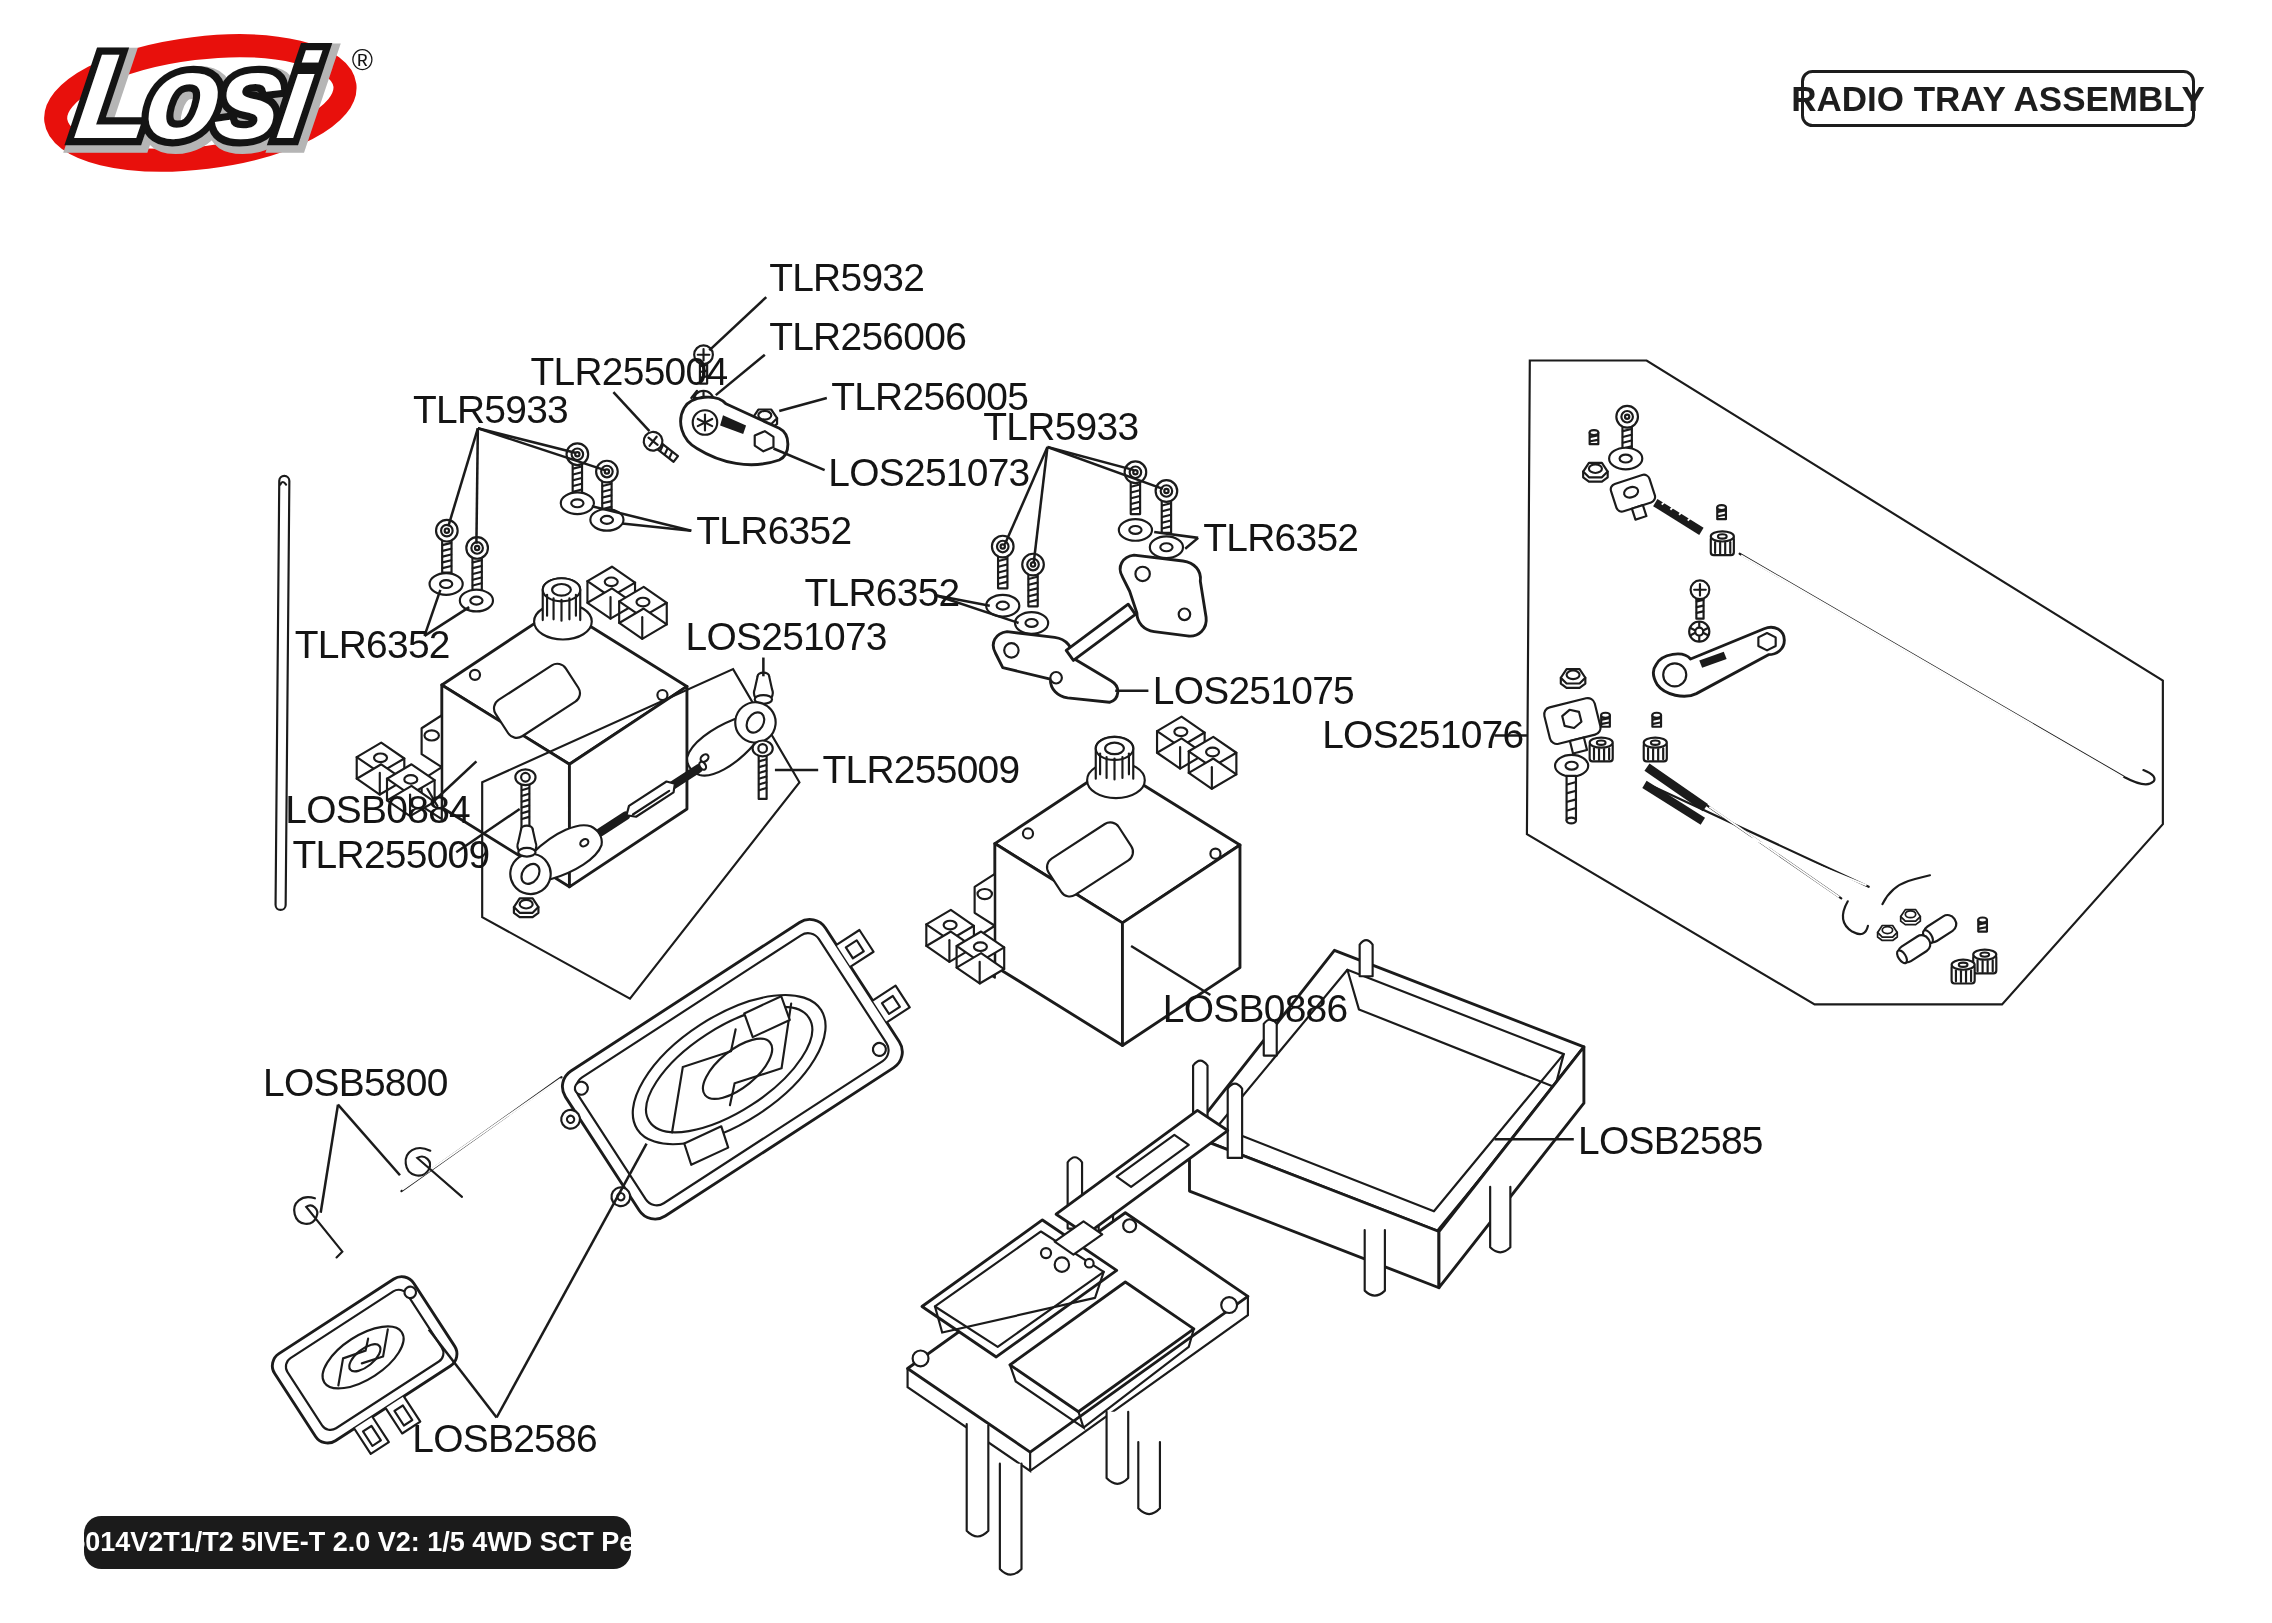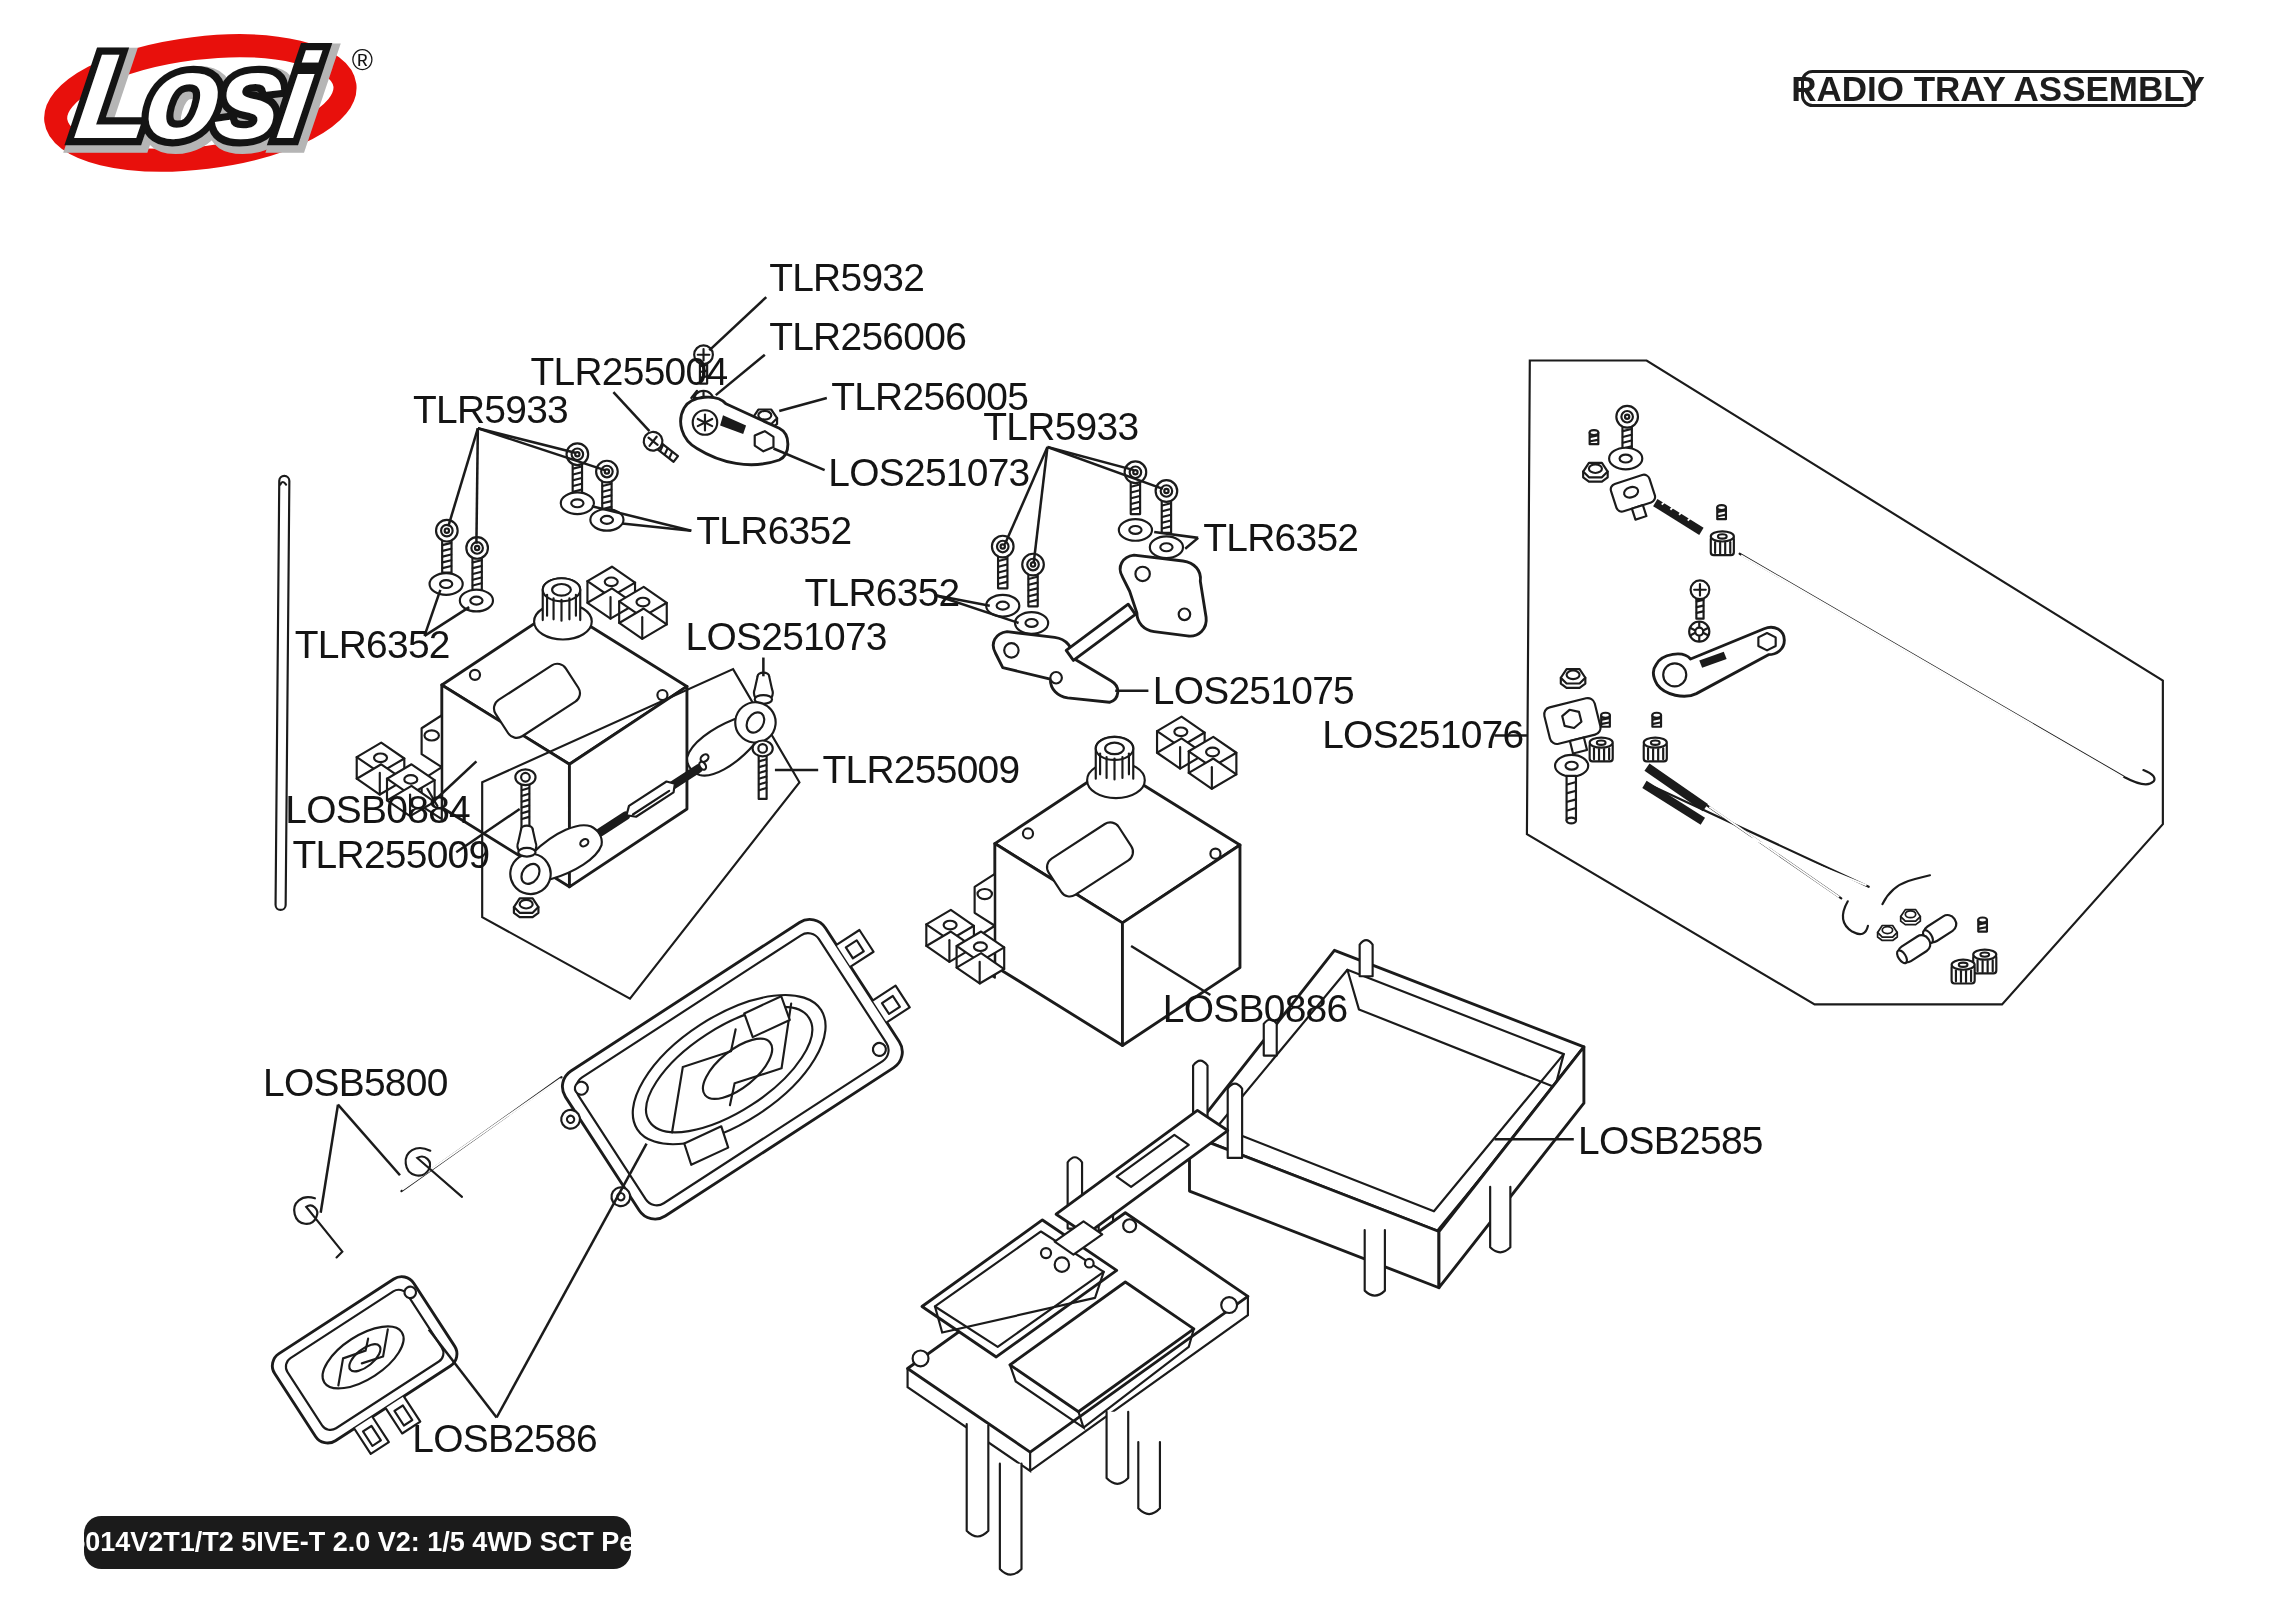--- a/index.html
+++ b/index.html
@@ -1,20 +1,20 @@
 <!DOCTYPE html>
 <html style="font-size:11.5px"><head>
 <meta charset="utf-8">
 <style>
   html,body{margin:0;padding:0;background:#ffffff;}
   .page{position:relative;width:2273px;height:1623px;background:#ffffff;overflow:hidden;
         font-family:"Liberation Sans",sans-serif;}
   
   .logo-wrap{position:absolute;left:36px;top:24.5px;width:346px;height:148px;}
-  .title-box{position:absolute;left:1801px;top:70px;width:394px;height:37px;
+  .title-box{position:absolute;left:1801px;top:70px;width:394px;height:57px;
              border:3.6px solid #1d1d1d;border-radius:11.5px;box-sizing:border-box;
              display:flex;align-items:center;justify-content:center;}
   .title-box span{font-size:35px;font-weight:700;color:#1d1d1d;letter-spacing:0px;white-space:nowrap;}
   
   .footer-pill{position:absolute;left:84px;top:1516px;width:547px;height:53px;background:#1b1b1b;
                border-radius:17.3px;display:flex;align-items:center;justify-content:center;}
   .footer-pill span{color:#ffffff;font-size:27px;font-weight:700;white-space:nowrap;}
   
   svg.diagram{position:absolute;left:0;top:0;}
   .pt{stroke:#1b1b1b;stroke-width:4;fill:#ffffff;stroke-linejoin:round;stroke-linecap:round;}

